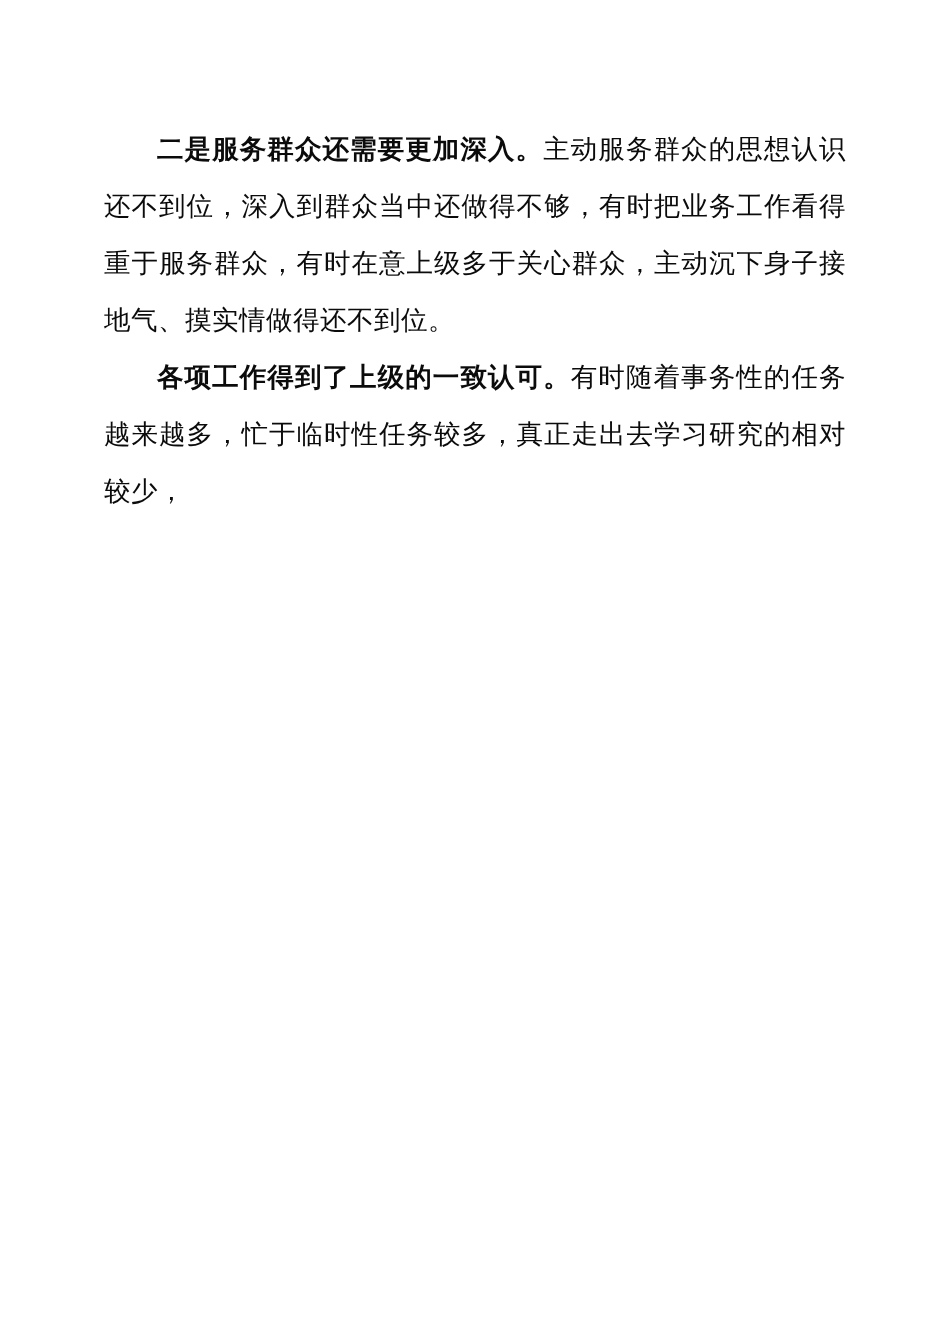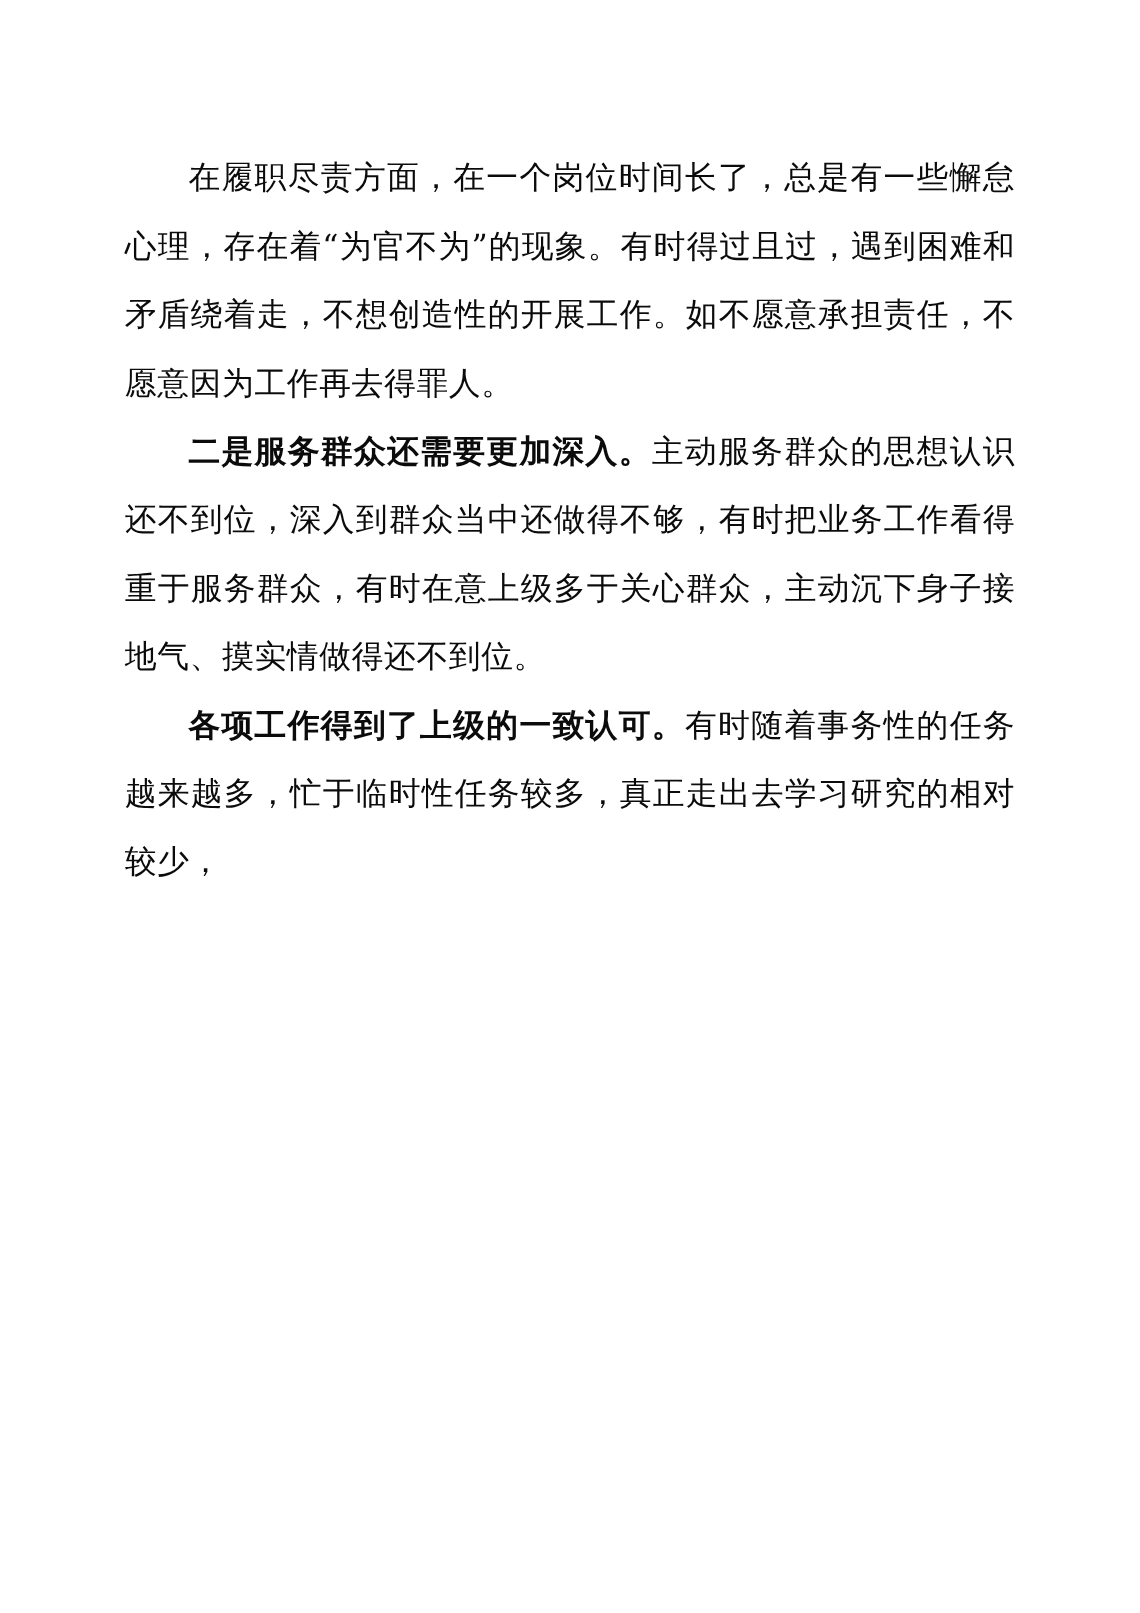--- a/index.html
+++ b/index.html
@@ -38,21 +38,20 @@
   .para b {
     font-weight: 700;
   }
 </style>
 </head>
 <body>
 
 <div class="page">
   <div class="doc-body">
 
-    <p class="para">在履职尽责方面，在一个岗位时间长了，总是有一些懈怠心理，存在着“为官不为”的现象。有时得过且过，遇到困难和矛盾绕着走，不想创造性的开展工作。如不愿意承担责任，不愿意因为工作再去得罪人。</p>
 
 
 
     <p class="para">
       <b>二是服务群众还需要更加深入。</b><span>主动服务群众的思想认识还不到位，深入到群众当中还做得不够，有时把业务工作看得重于服务群众，有时在意上级多于关心群众，主动沉下身子接地气、摸实情做得还不到位。</span>
     </p>
 
     <p class="para">
       <b>各项工作得到了上级的一致认可。</b><span>有时随着事务性的任务越来越多，忙于临时性任务较多，真正走出去学习研究的相对较少，</span>
     </p>

